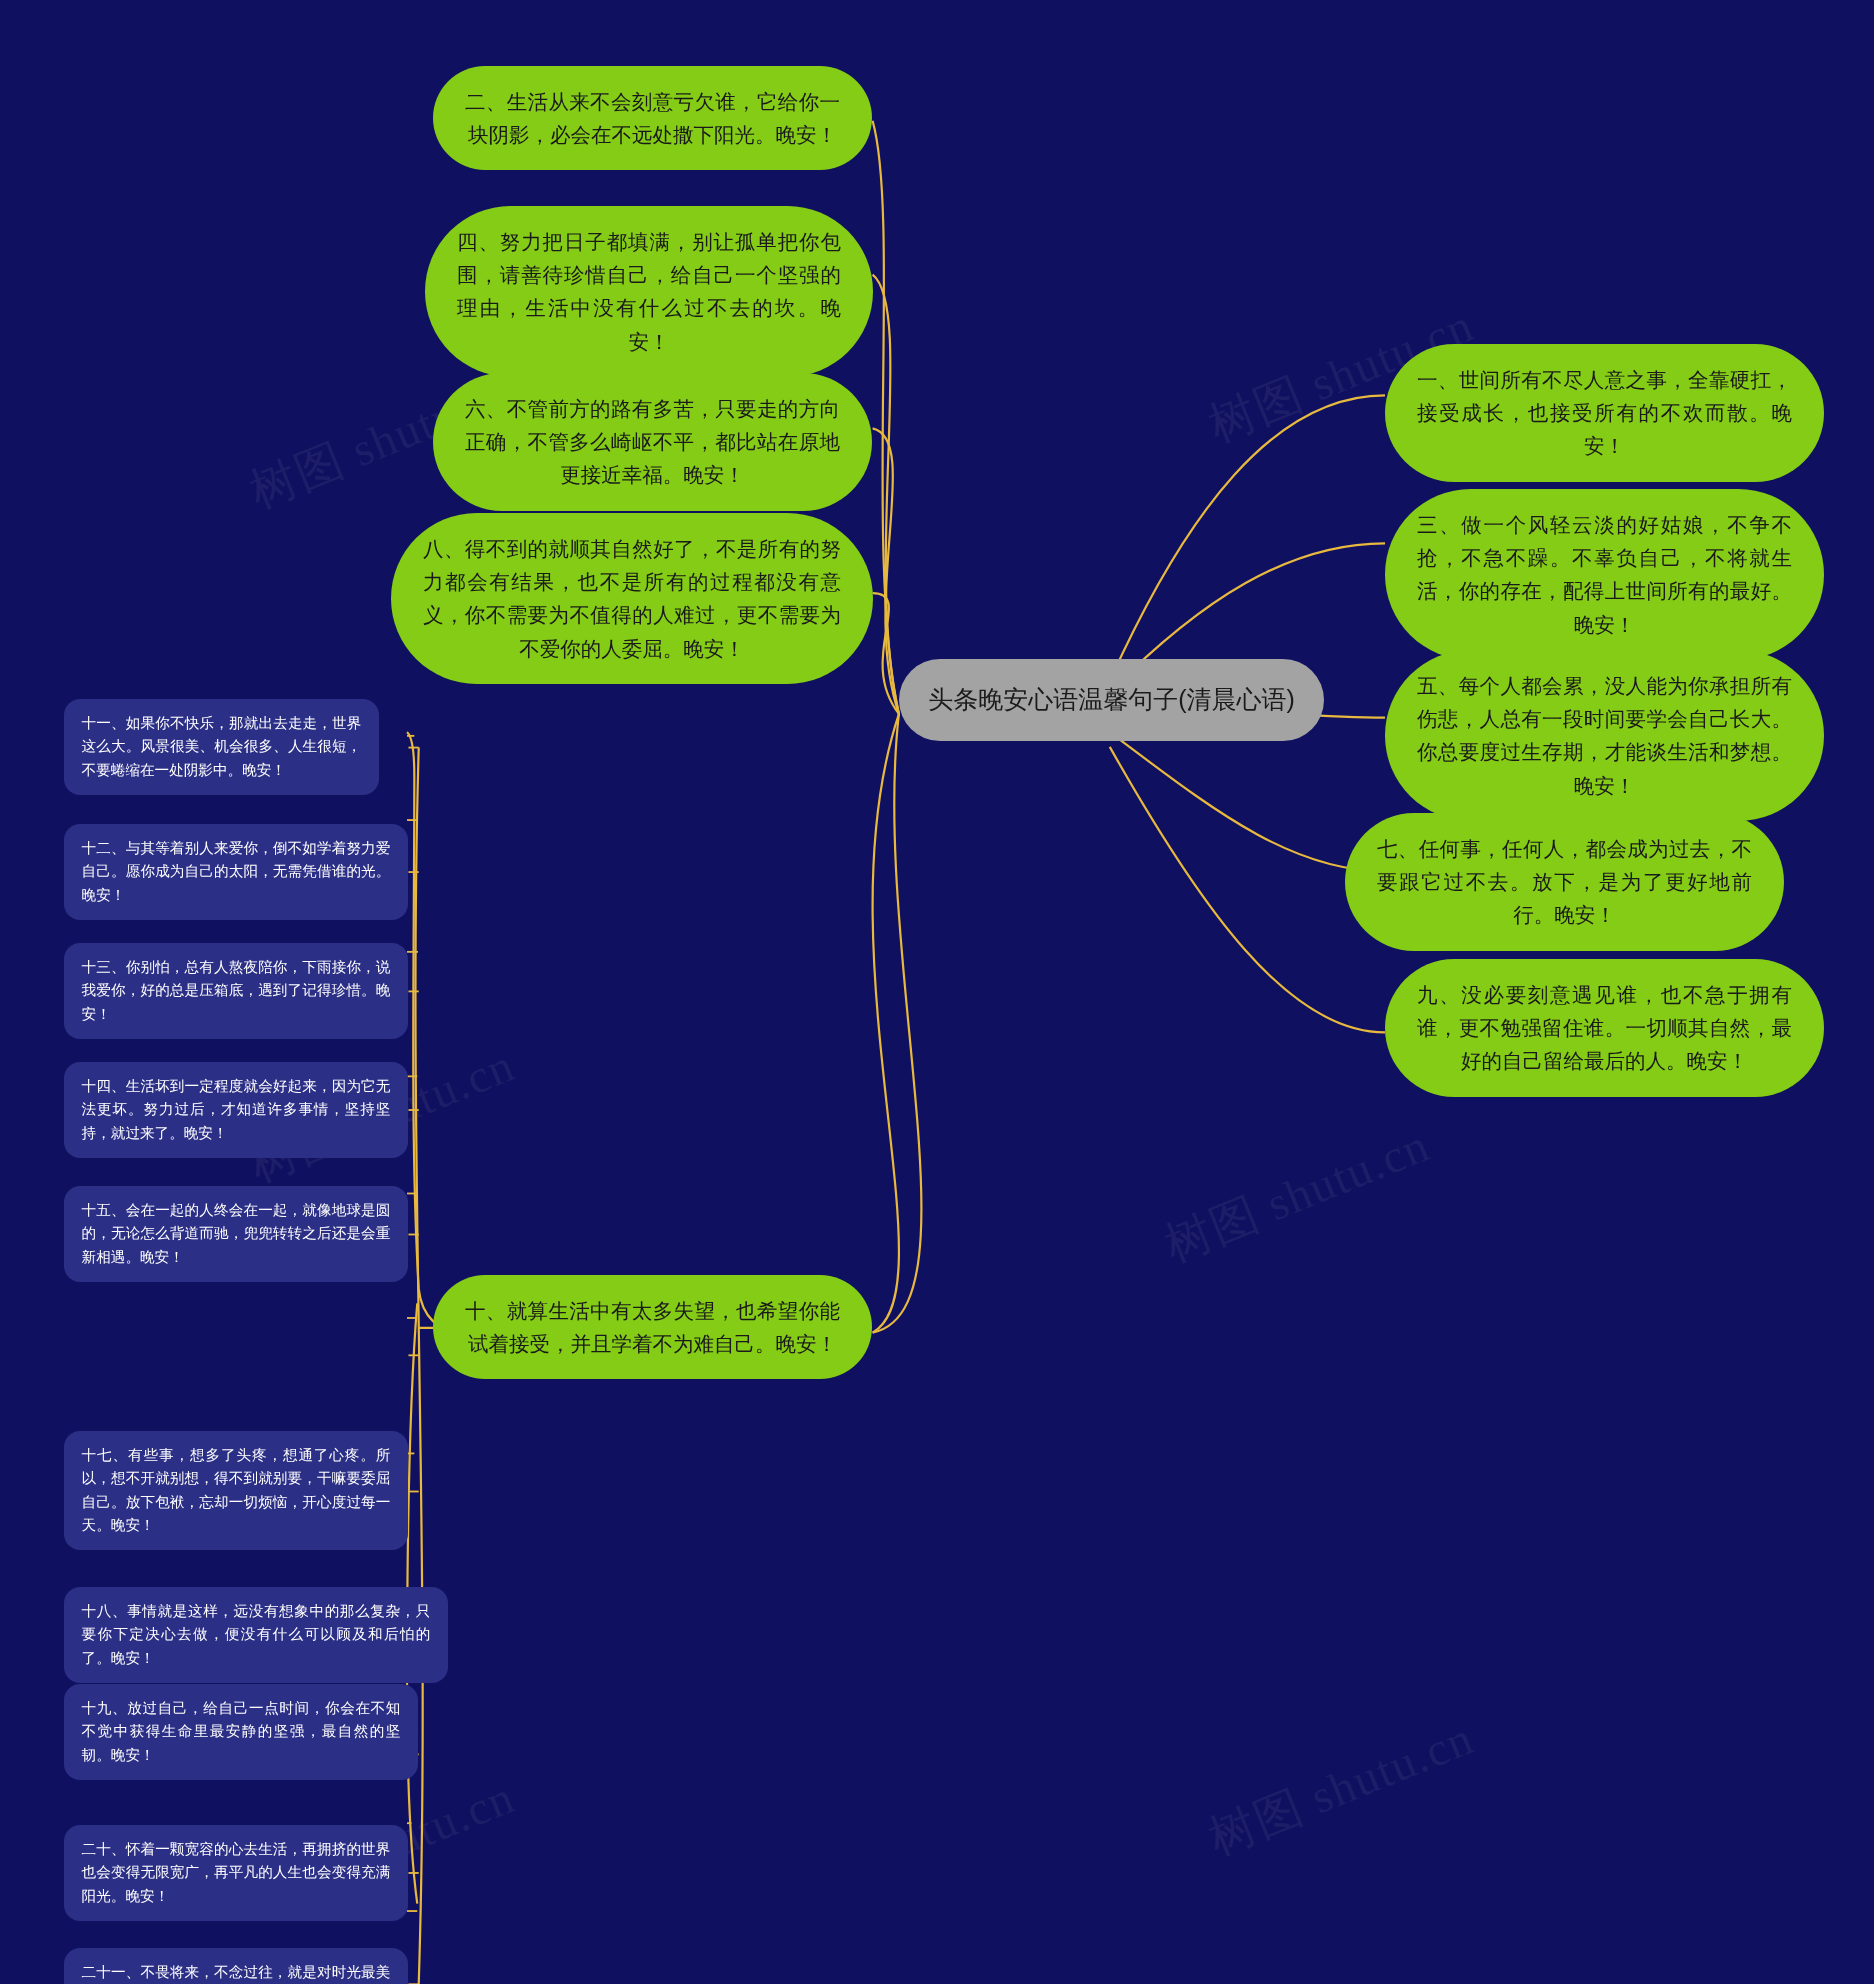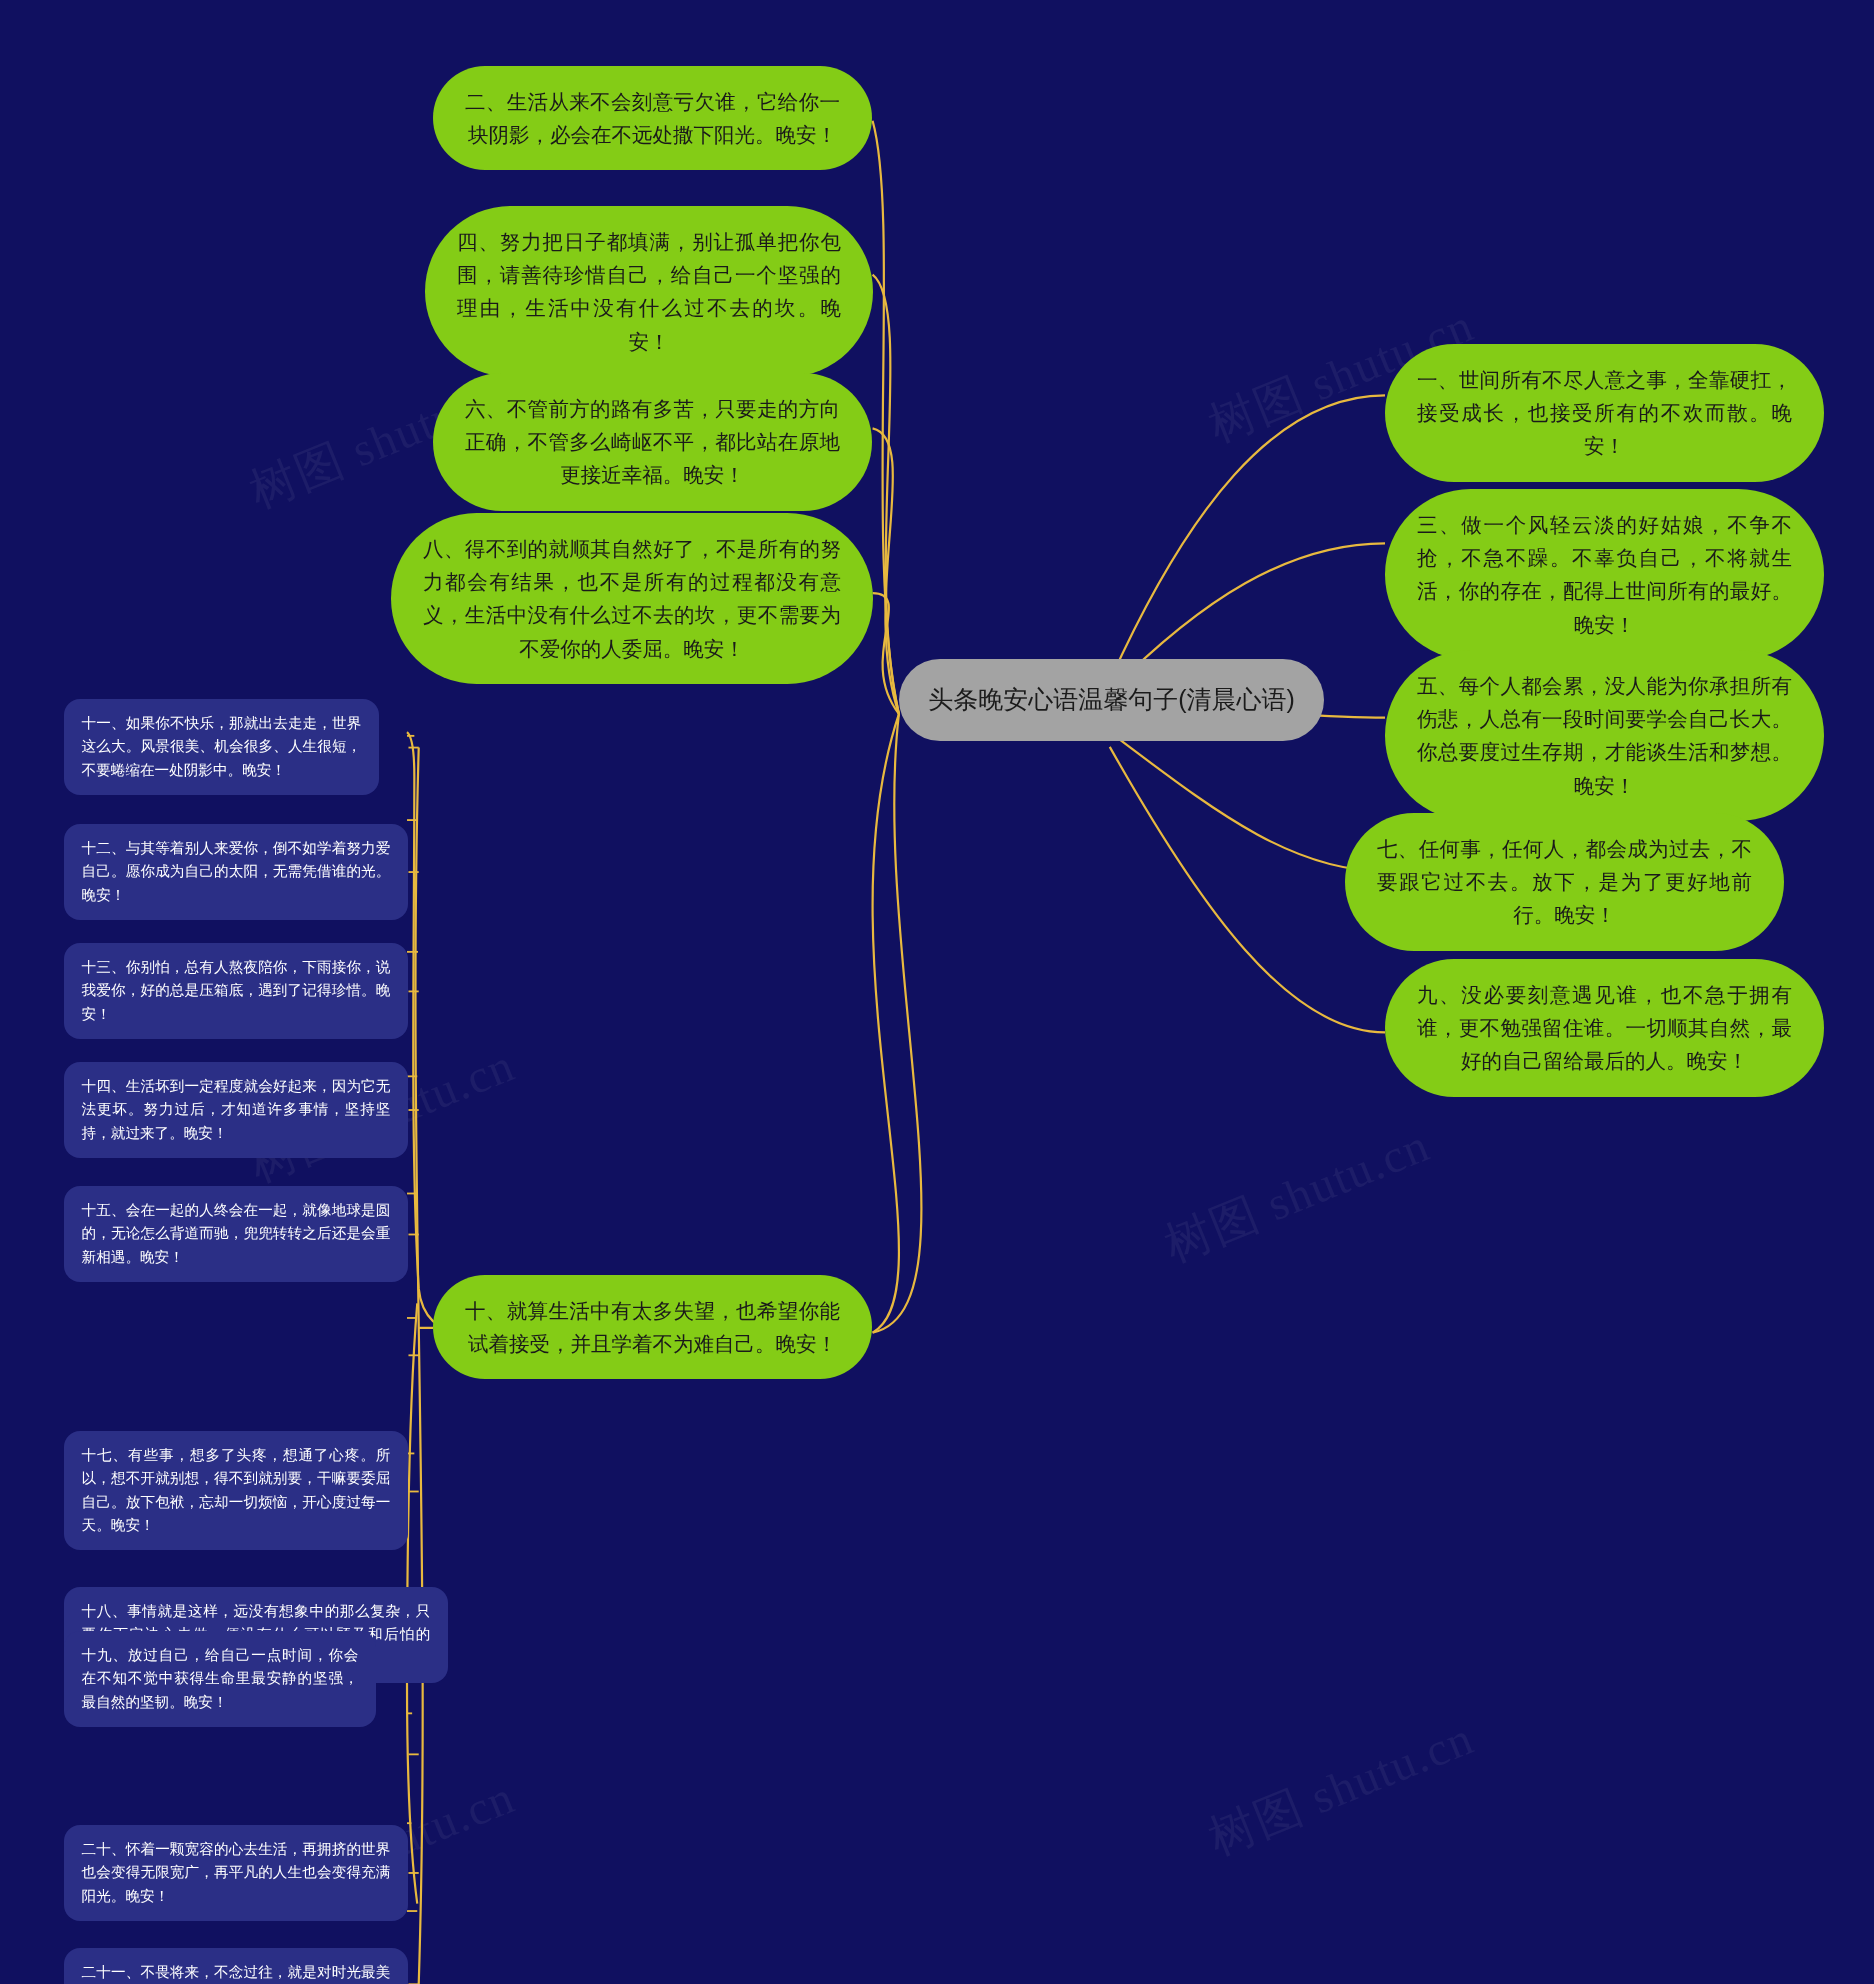--- a/index.html
+++ b/index.html
@@ -152,21 +152,21 @@
 
   <div class="node white-node" style="left:425px;top:206px;width:448px;">
     <span class="txt">四、努力把日子都填满，别让孤单把你包围，请善待珍惜自己，给自己一个坚强的理由，生活中没有什么过不去的坎。晚安！</span>
   </div>
 
   <div class="node white-node" style="left:433px;top:373px;width:439px;">
     <span class="txt">六、不管前方的路有多苦，只要走的方向正确，不管多么崎岖不平，都比站在原地更接近幸福。晚安！</span>
   </div>
 
   <div class="node white-node" style="left:391px;top:513px;width:482px;">
-    <span class="txt">八、得不到的就顺其自然好了，不是所有的努力都会有结果，也不是所有的过程都没有意义，生活中没有什么过不去的坎，更不需要为不爱你的人委屈。晚安！</span>
+    <span class="txt">八、得不到的就顺其自然好了，不是所有的努力都会有结果，也不是所有的过程都没有意义，你不需要为不值得的人难过，更不需要为不爱你的人委屈。晚安！</span>
   </div>
 
   <div class="node white-node" style="left:433px;top:1275px;width:439px;">
     <span class="txt">十、就算生活中有太多失望，也希望你能试着接受，并且学着不为难自己。晚安！</span>
   </div>
 
   <div class="node white-node" style="left:1385px;top:344px;width:439px;">
     <span class="txt">一、世间所有不尽人意之事，全靠硬扛，接受成长，也接受所有的不欢而散。晚安！</span>
   </div>
 
@@ -208,21 +208,21 @@
 
 
   <div class="node blue-node" style="left:64px;top:1431px;width:344px;">
     <span class="txt">十七、有些事，想多了头疼，想通了心疼。所以，想不开就别想，得不到就别要，干嘛要委屈自己。放下包袱，忘却一切烦恼，开心度过每一天。晚安！</span>
   </div>
 
   <div class="node blue-node" style="left:64px;top:1587px;width:384px;">
     <span class="txt">十八、事情就是这样，远没有想象中的那么复杂，只要你下定决心去做，便没有什么可以顾及和后怕的了。晚安！</span>
   </div>
 
-  <div class="node blue-node" style="left:64px;top:1631px;width:312px;align-items:flex-end;">
+  <div class="node blue-node" style="left:64px;top:1684px;width:354px;align-items:flex-end;">
     <span class="txt">十九、放过自己，给自己一点时间，你会在不知不觉中获得生命里最安静的坚强，最自然的坚韧。晚安！</span>
   </div>
 
   <div class="node blue-node" style="left:64px;top:1825px;width:344px;">
     <span class="txt">二十、怀着一颗宽容的心去生活，再拥挤的世界也会变得无限宽广，再平凡的人生也会变得充满阳光。晚安！</span>
   </div>
 
   <div class="node blue-node" style="left:64px;top:1948px;width:344px;">
     <span class="txt">二十一、不畏将来，不念过往，就是对时光最美的回应，愿这悠长岁月温柔安好。晚安！</span>
   </div>

